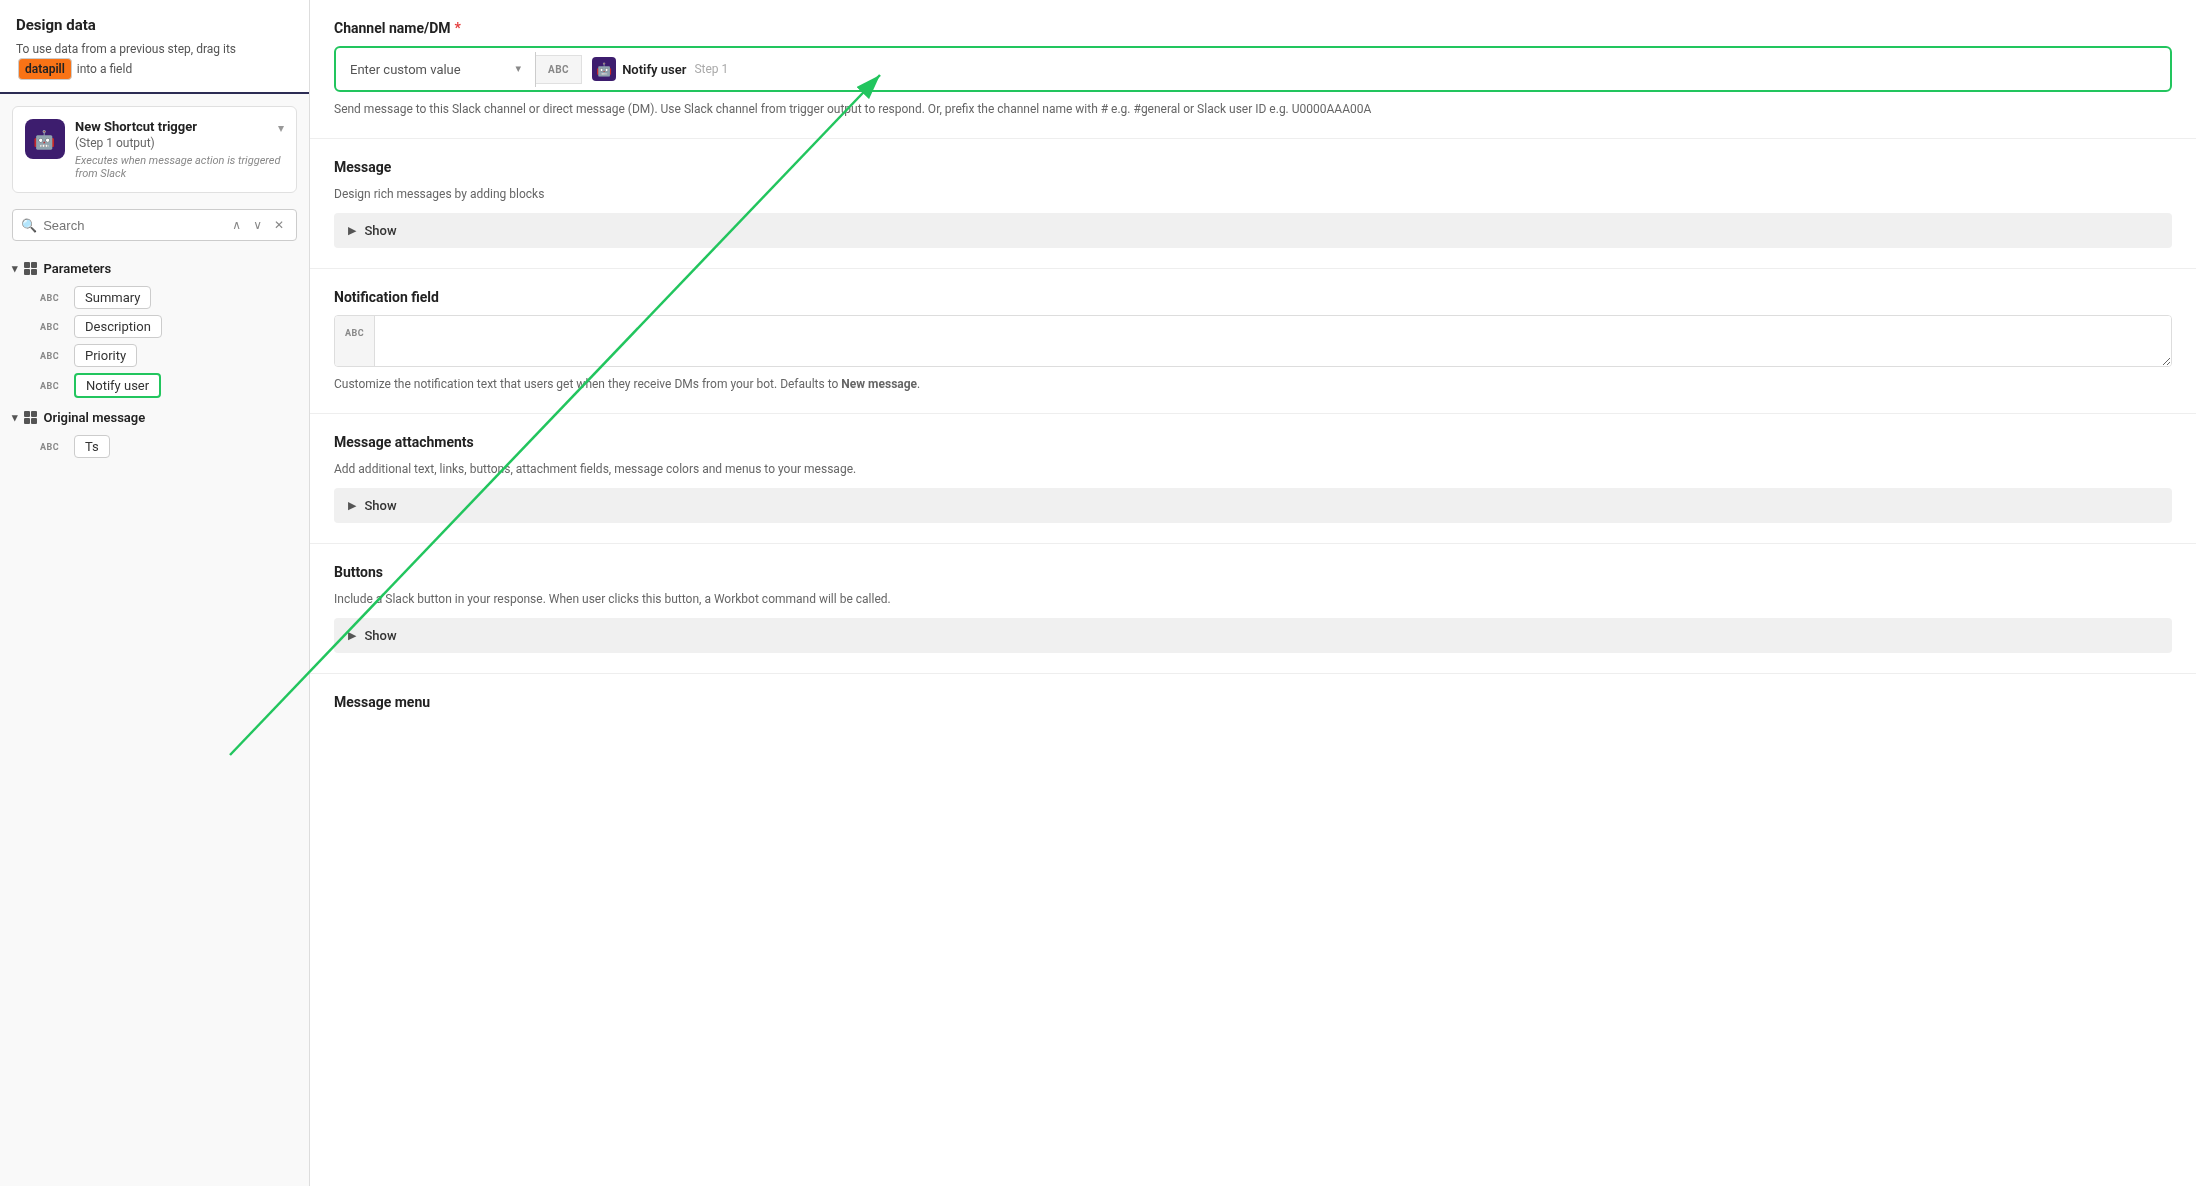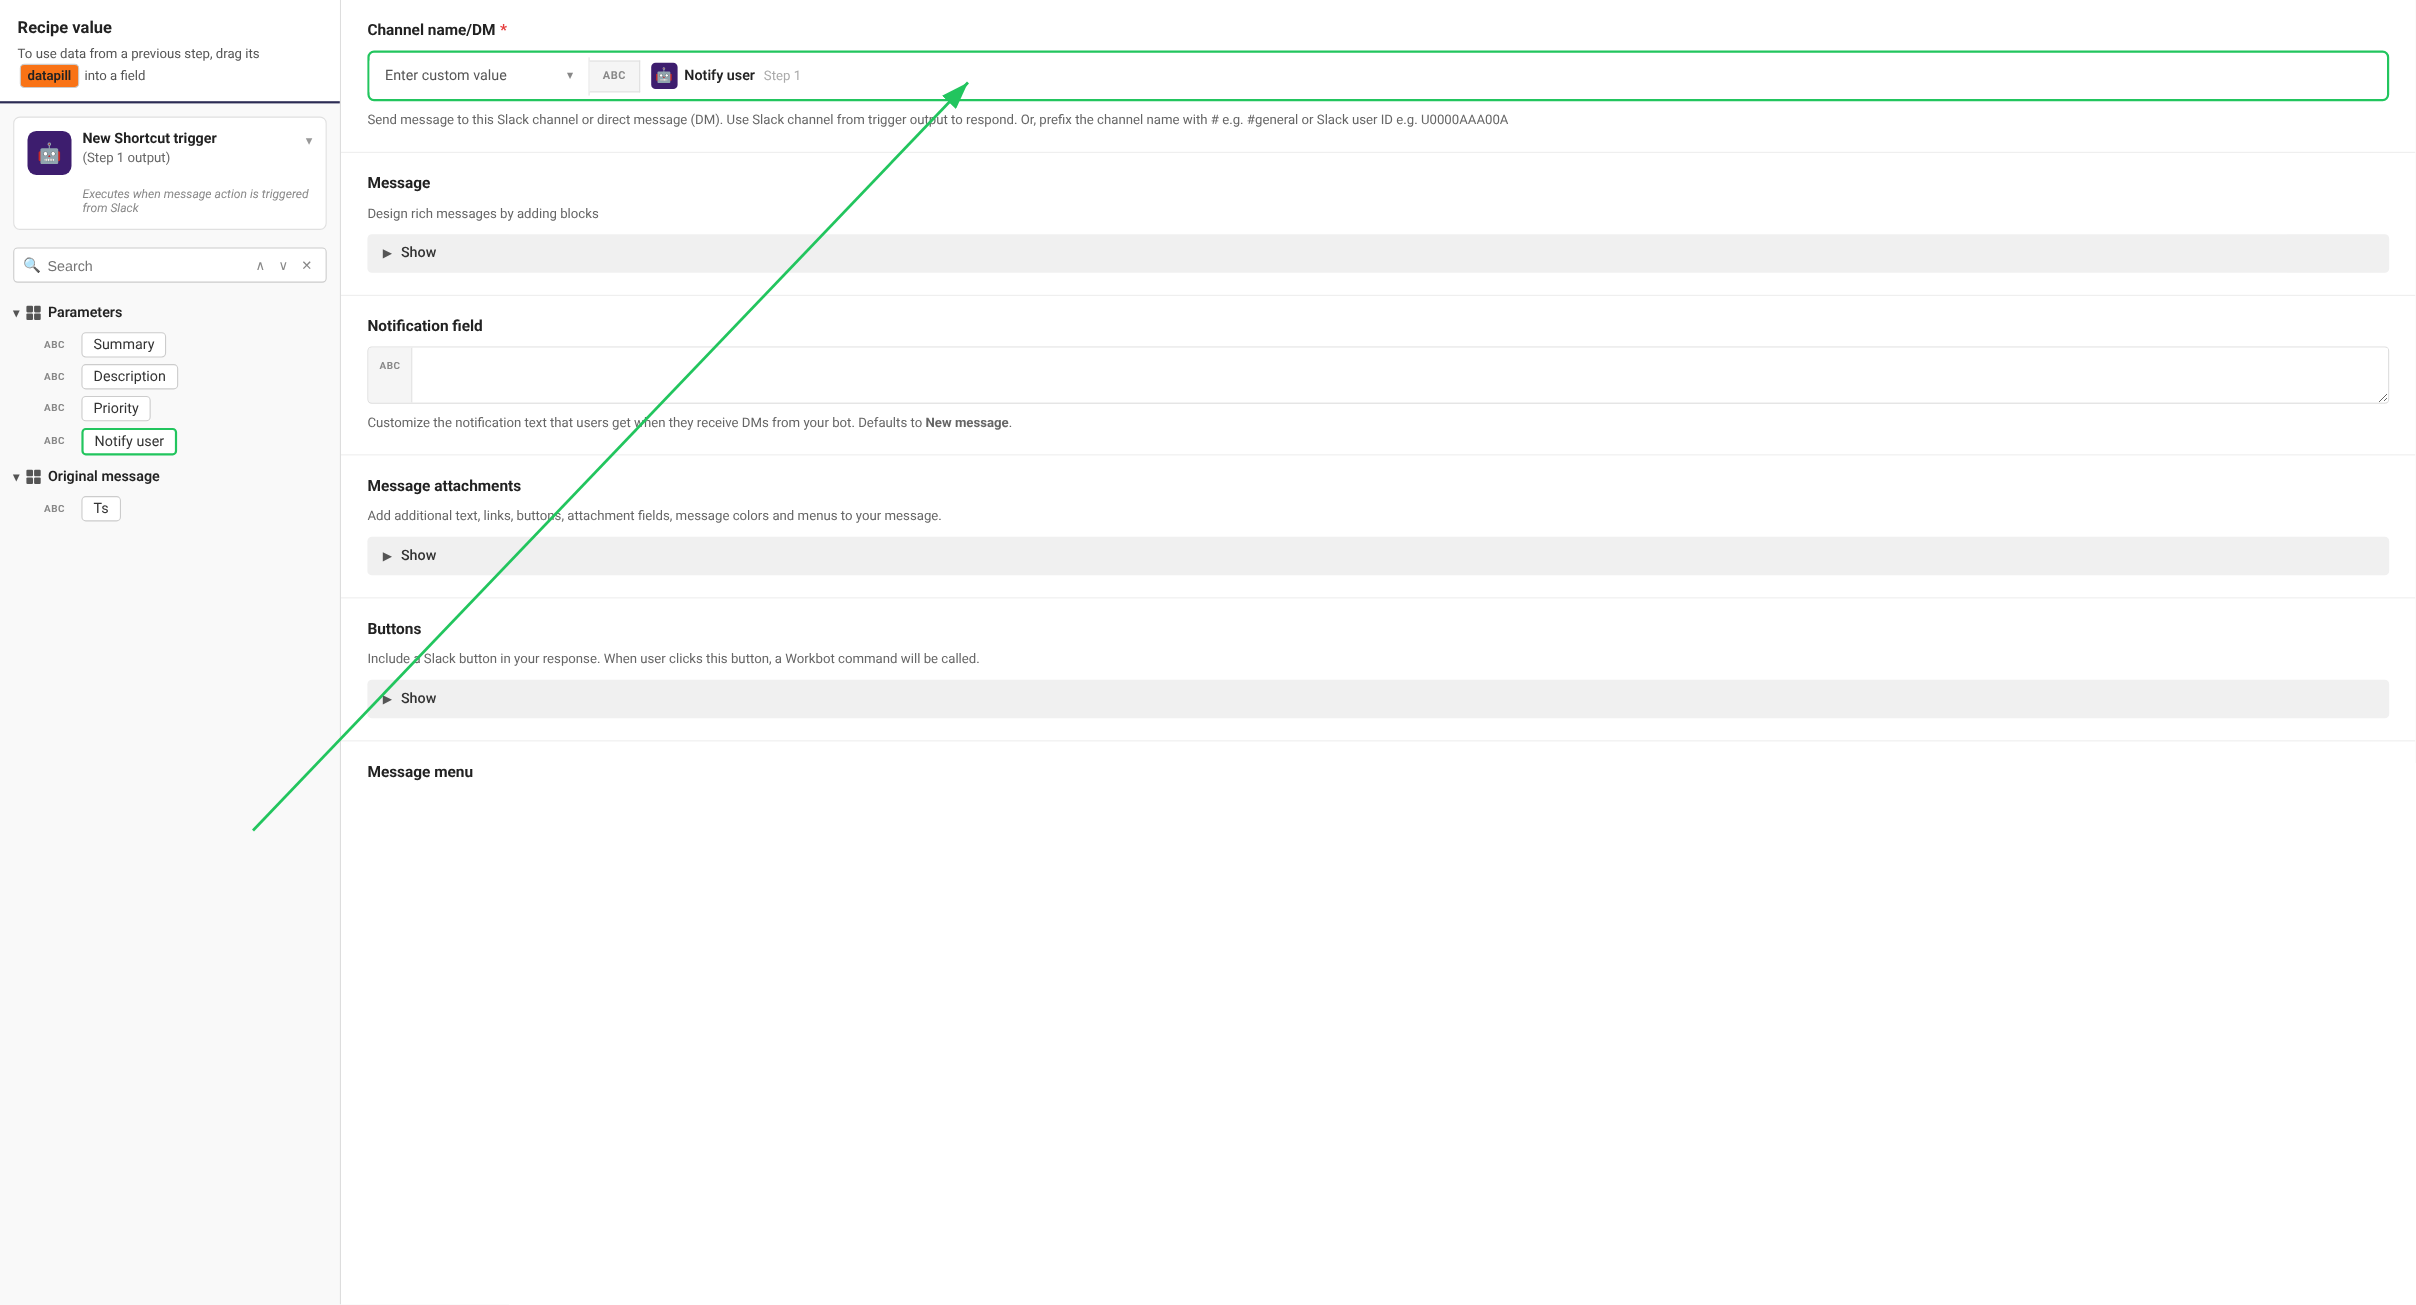--- a/index.html
+++ b/index.html
@@ -86,21 +86,21 @@
     .trigger-name {
       font-weight: 700;
       font-size: 13px;
       color: #222;
       margin-bottom: 2px;
     }
 
     .trigger-step {
       font-size: 12px;
       color: #666;
-      margin-bottom: 20px;
+      margin-bottom: 4px;
     }
 
     .trigger-desc {
       font-size: 11px;
       color: #888;
       font-style: italic;
     }
 
     .trigger-chevron {
       position: absolute;
@@ -435,21 +435,21 @@
       height: 100%;
       pointer-events: none;
       z-index: 100;
     }
   </style>
 </head>
 <body>
 
 <div class="left-panel">
   <div class="recipe-data-header">
-    <div class="recipe-data-title">Recipe value</div>
+    <div class="recipe-data-title">Design data</div>
     <div class="recipe-data-desc">
       <span>To use data from a previous step, drag its</span>
       <span class="datapill-inline">datapill</span>
       <span>into a field</span>
     </div>
   </div>
 
   <div class="trigger-block">
     <div class="trigger-icon">🤖</div>
     <div class="trigger-info">

